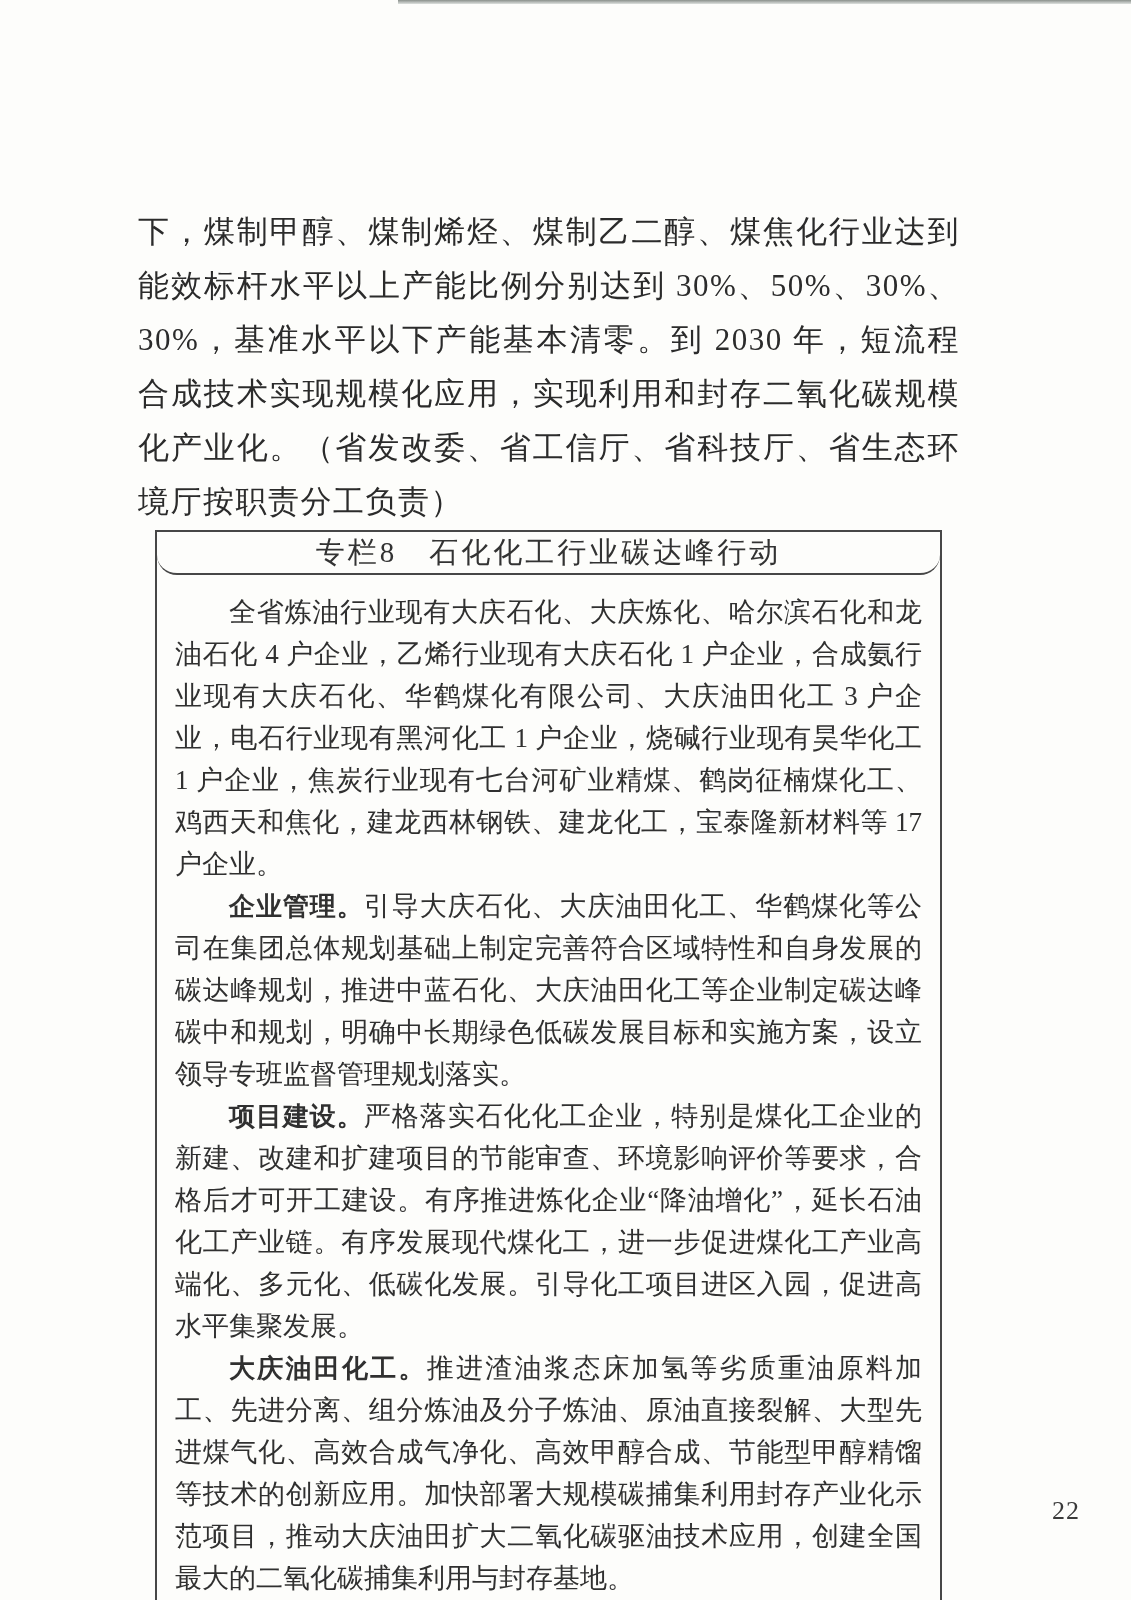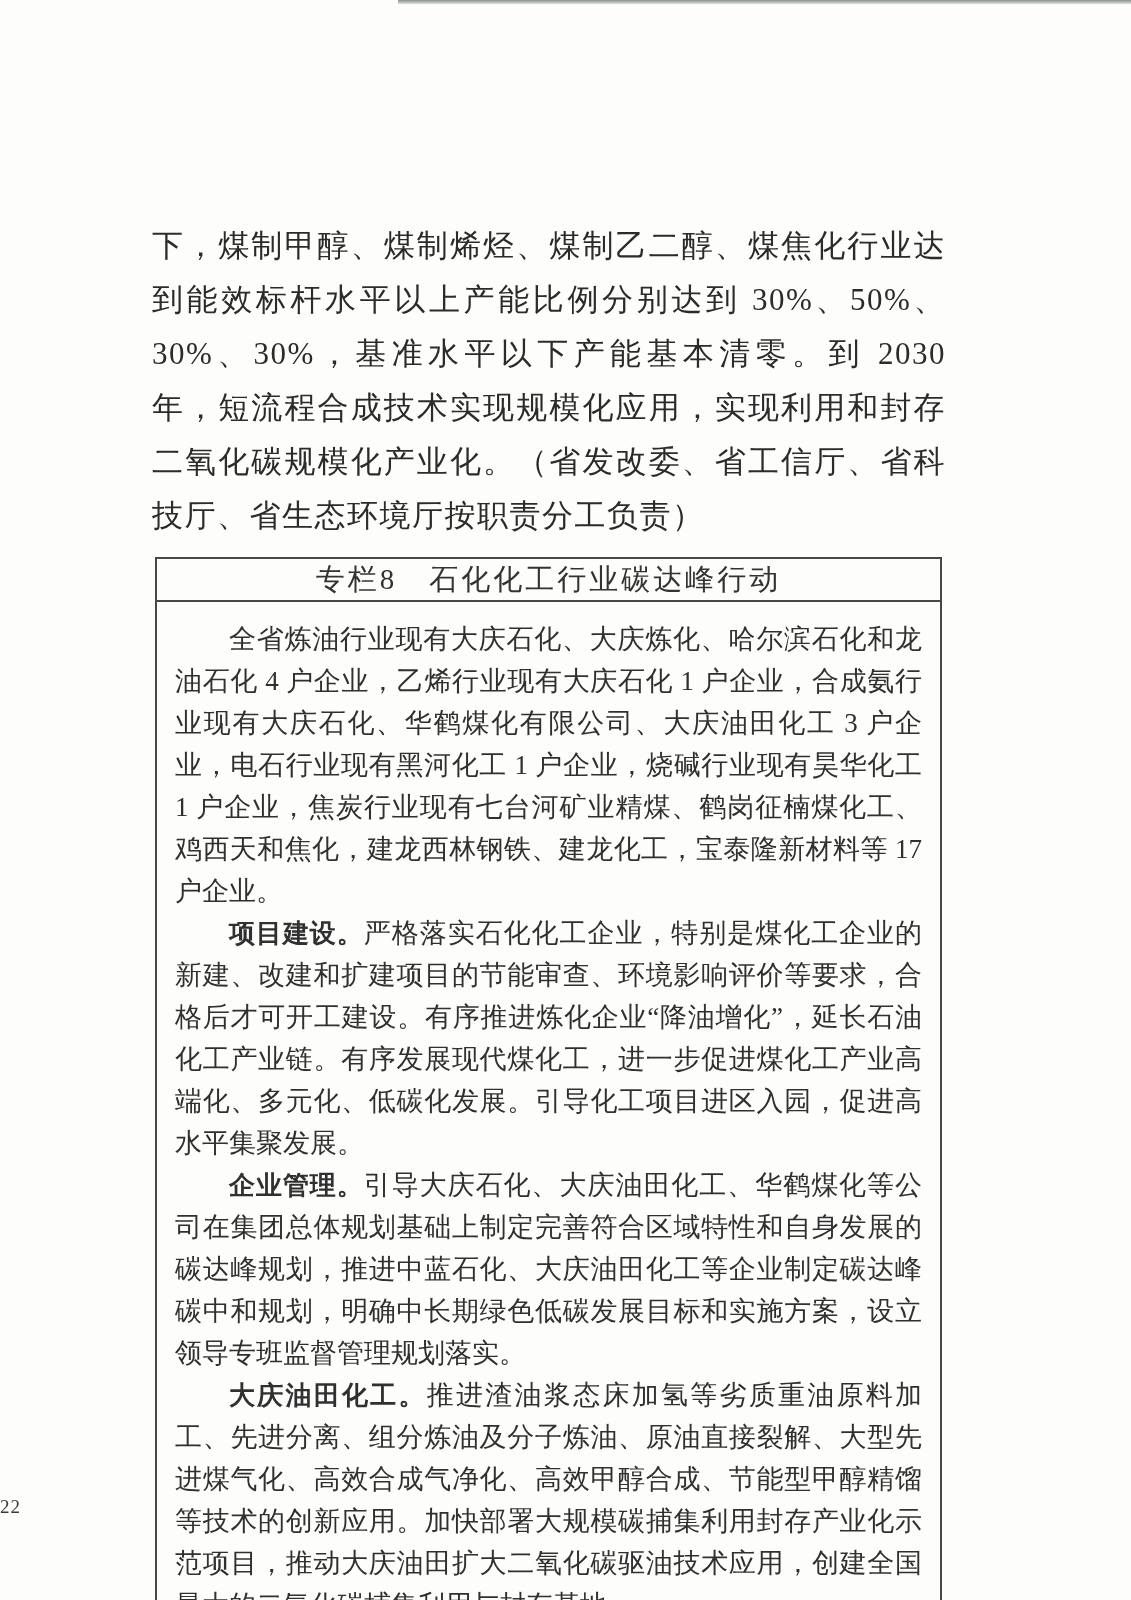--- a/index.html
+++ b/index.html
@@ -22,21 +22,21 @@
     background: linear-gradient(to bottom, #767d78, #d8dcd9);
     opacity: 0.85;
   }
   .content {
     position: absolute;
     left: 138px;
     top: 205px;
     width: 822px;
   }
   .intro {
-    margin: 14px;
+    margin: 0;
     font-size: 31px;
     line-height: 54px;
     text-align: justify;
     text-justify: inter-ideograph;
     letter-spacing: 1.5px;
   }
   .box {
     box-sizing: border-box;
     width: 787px;
     margin-left: 17px;
@@ -45,60 +45,61 @@
     background: #fdfdfb;
   }
   .box-title {
     height: 41px;
     line-height: 41px;
     text-align: center;
     border-bottom: 2px solid #474747;
     font-size: 29px;
     letter-spacing: 3px;
     color: #333;
+    border-radius: 20px;
   }
   .box-body {
     padding: 16px 18px 12px 18px;
     font-size: 27px;
     line-height: 42px;
     text-align: justify;
     text-justify: inter-ideograph;
     color: #303030;
   }
   .box-body p { margin: 0; text-indent: 2em; }
   .lead {
     font-weight: 700;
     font-family: "Liberation Sans", "DejaVu Sans", sans-serif;
     font-size: 26px;
   }
   .page-number {
     position: absolute;
     top: 1496px;
     left: 0;
     width: 1080px;
-    text-align: left;
-    font-size: 19px;
+    text-align: right;
+    font-size: 26px;
     color: #3a3a3a;
     letter-spacing: 1px;
   }
 </style>
 </head>
 <body>
 
 <div class="page">
   <div class="scan-artifact"></div>
 
   <div class="content">
     <p class="intro">下，煤制甲醇、煤制烯烃、煤制乙二醇、煤焦化行业达到能效标杆水平以上产能比例分别达到 30%、50%、30%、30%，基准水平以下产能基本清零。到 2030 年，短流程合成技术实现规模化应用，实现利用和封存二氧化碳规模化产业化。（省发改委、省工信厅、省科技厅、省生态环境厅按职责分工负责）</p>
 
     <div class="box">
       <div class="box-title">专栏8　石化化工行业碳达峰行动</div>
       <div class="box-body">
         <p><span class="lead"></span><span>全省炼油行业现有大庆石化、大庆炼化、哈尔滨石化和龙油石化 4 户企业，乙烯行业现有大庆石化 1 户企业，合成氨行业现有大庆石化、华鹤煤化有限公司、大庆油田化工 3 户企业，电石行业现有黑河化工 1 户企业，烧碱行业现有昊华化工 1 户企业，焦炭行业现有七台河矿业精煤、鹤岗征楠煤化工、鸡西天和焦化，建龙西林钢铁、建龙化工，宝泰隆新材料等 17 户企业。</span></p>
+        <p><span class="lead">企业管理。</span><span>引导大庆石化、大庆油田化工、华鹤煤化等公司在集团总体规划基础上制定完善符合区域特性和自身发展的碳达峰规划，推进中蓝石化、大庆油田化工等企业制定碳达峰碳中和规划，明确中长期绿色低碳发展目标和实施方案，设立领导专班监督管理规划落实。</span></p>
         <p><span class="lead">项目建设。</span><span>严格落实石化化工企业，特别是煤化工企业的新建、改建和扩建项目的节能审查、环境影响评价等要求，合格后才可开工建设。有序推进炼化企业“降油增化”，延长石油化工产业链。有序发展现代煤化工，进一步促进煤化工产业高端化、多元化、低碳化发展。引导化工项目进区入园，促进高水平集聚发展。</span></p>
-        <p><span class="lead">企业管理。</span><span>引导大庆石化、大庆油田化工、华鹤煤化等公司在集团总体规划基础上制定完善符合区域特性和自身发展的碳达峰规划，推进中蓝石化、大庆油田化工等企业制定碳达峰碳中和规划，明确中长期绿色低碳发展目标和实施方案，设立领导专班监督管理规划落实。</span></p>
         <p><span class="lead">大庆油田化工。</span><span>推进渣油浆态床加氢等劣质重油原料加工、先进分离、组分炼油及分子炼油、原油直接裂解、大型先进煤气化、高效合成气净化、高效甲醇合成、节能型甲醇精馏等技术的创新应用。加快部署大规模碳捕集利用封存产业化示范项目，推动大庆油田扩大二氧化碳驱油技术应用，创建全国最大的二氧化碳捕集利用与封存基地。</span></p>
       </div>
     </div>
   </div>
 
   <div class="page-number">22</div>
 </div>
 
 </body></html>

